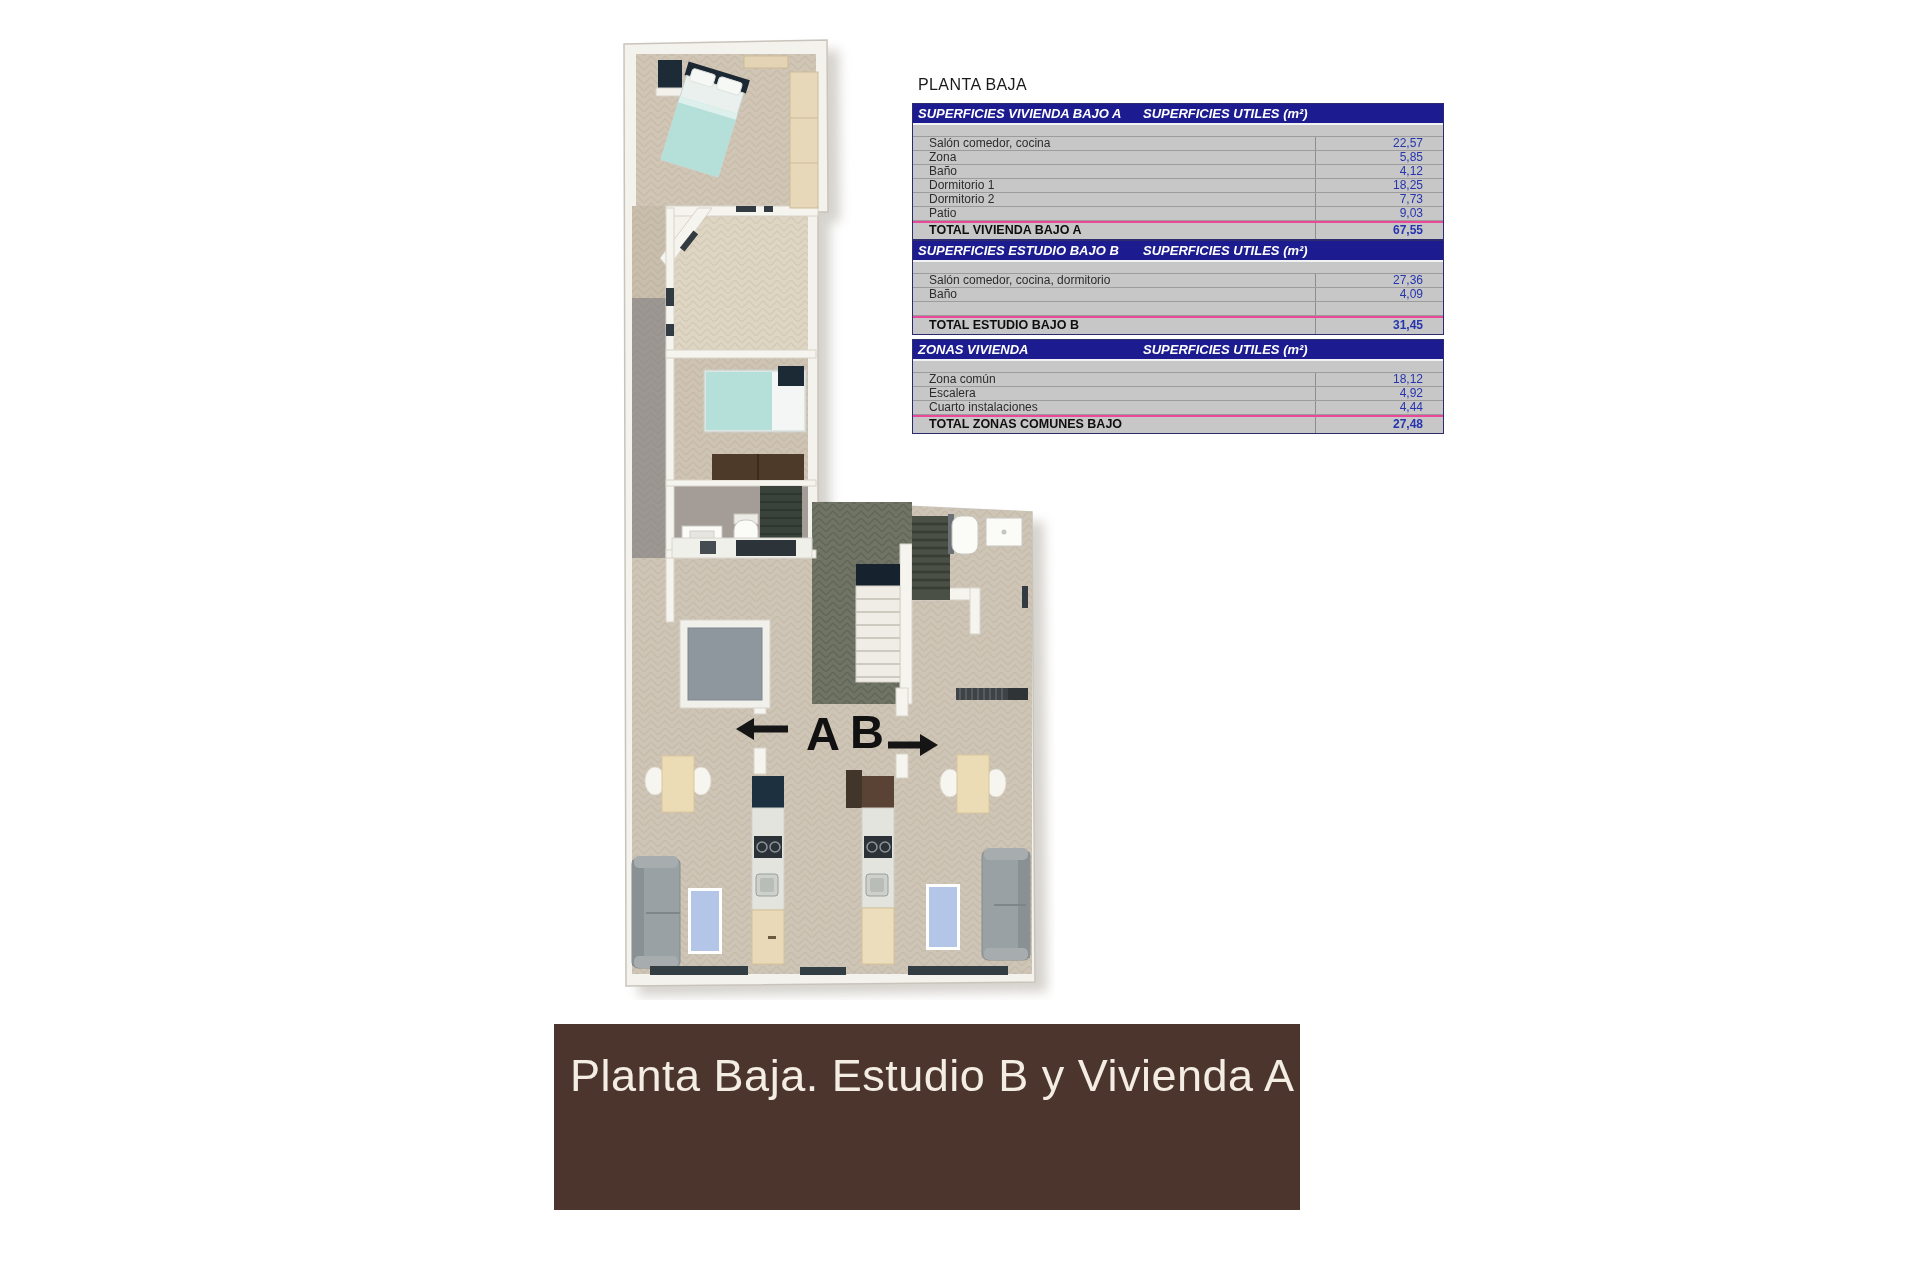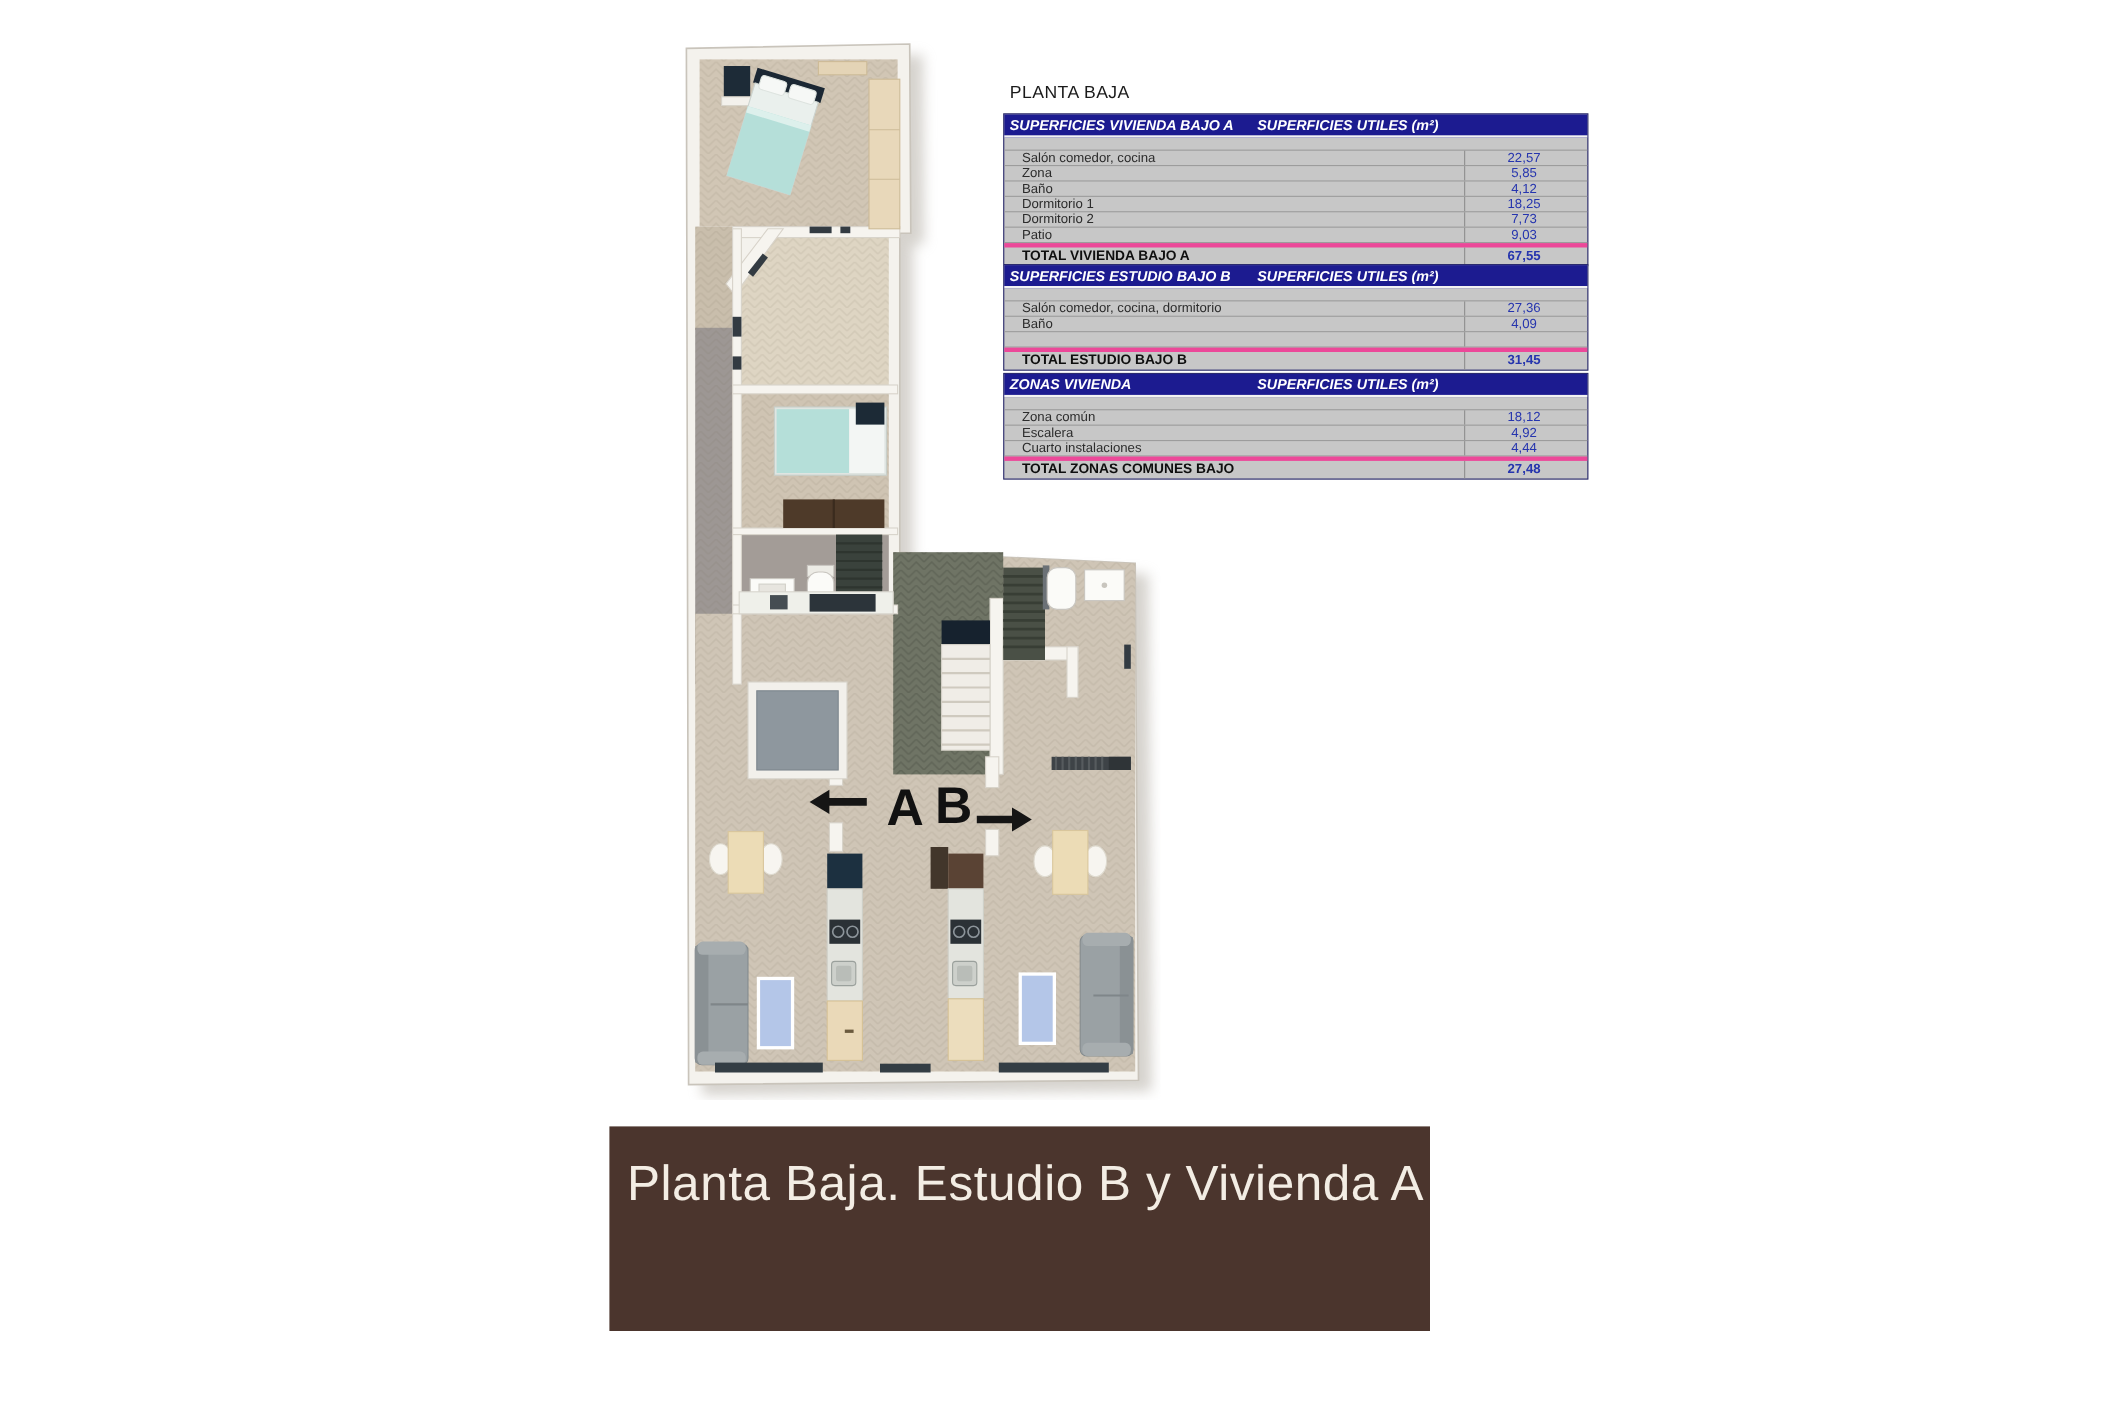--- a/index.html
+++ b/index.html
@@ -14,23 +14,23 @@
   .t1{top:103px}.t2{top:240px}.t3{top:339px}
   .thead{position:relative;height:19px;background:#1c1b90;border-bottom:2px solid #f2f2f2;}
   .thead .tt,.thead .tu{position:absolute;top:2px;color:#ffffff;font-weight:bold;
           font-style:italic;font-size:13px;white-space:nowrap;}
   .thead .tt{left:5px}
   .thead .tu{left:230px}
   .tspacer{height:11px;border-bottom:1px solid #9c9c9c;}
   .trow{display:flex;height:13px;border-bottom:1px solid #9c9c9c;}
   .trow .tl{flex:1;padding-left:16px;font-size:12px;line-height:13px;color:#2c2c2c;
             white-space:nowrap;overflow:hidden;}
-  .trow .tv{width:107px;border-left:1px solid #8d8d8d;text-align:center;padding-right:4px;
+  .trow .tv{width:107px;border-left:1px solid #8d8d8d;text-align:right;padding-right:20px;
             font-size:12px;line-height:13px;color:#2635ae;}
-  .trow.total{height:16px;border-bottom:none;border-top:4px solid #ec4899;}
+  .trow.total{height:16px;border-bottom:none;border-top:2px solid #ec4899;}
   .trow.total .tl{font-weight:bold;color:#0e0e0e;font-size:12.5px;line-height:15px;}
   .trow.total .tv{font-weight:bold;line-height:15px;}
 
   
   .banner{position:absolute;left:554px;top:1024px;width:746px;height:186px;
           background:#4b352d;}
   .banner .caption{position:absolute;left:16px;top:26px;color:#f3ede4;font-size:45px;
           font-weight:400;letter-spacing:.5px;white-space:nowrap;}
 
   

